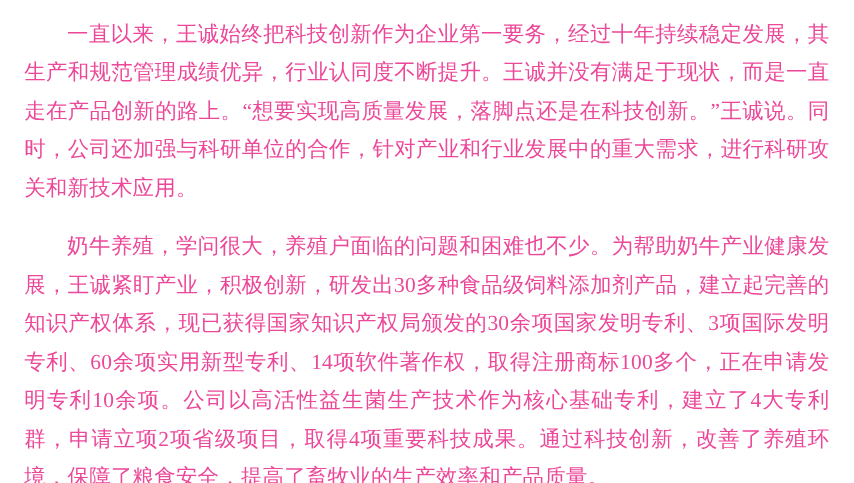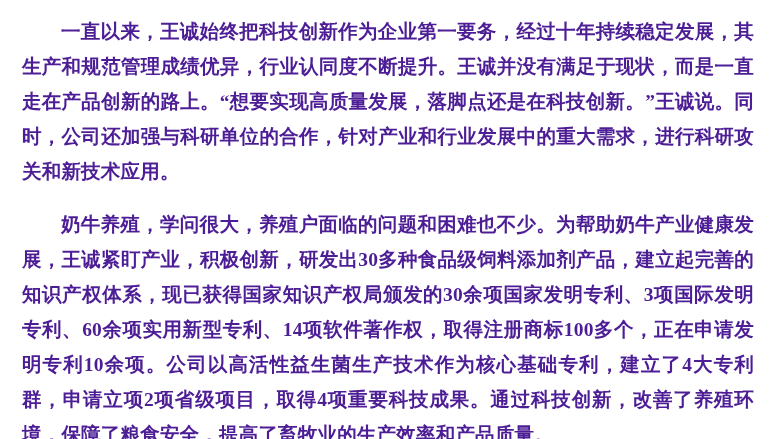--- a/index.html
+++ b/index.html
@@ -16,28 +16,27 @@
   #doc {
     width: 776px;
     height: 439px;
     background: #ffffff;
     box-sizing: border-box;
     padding: 14px 22px 0 22px;
   }
   .para {
     font-size: 19.5px;
     line-height: 35px;
-    color: #4c1d95;
+    color: #ec4899;
     text-align: justify;
     text-justify: inter-ideograph;
     margin: 0 0 18px 0;
     text-indent: 2em;
     letter-spacing: 0.2px;
     font-family: "Liberation Serif", "DejaVu Serif", serif;
-    font-weight: bold;
   }
   .para:last-child {
     margin-bottom: 0;
   }
 </style>
 </head>
 <body>
 
 <div id="doc">
   <p class="para">一直以来，王诚始终把科技创新作为企业第一要务，经过十年持续稳定发展，其生产和规范管理成绩优异，行业认同度不断提升。王诚并没有满足于现状，而是一直走在产品创新的路上。“想要实现高质量发展，落脚点还是在科技创新。”王诚说。同时，公司还加强与科研单位的合作，针对产业和行业发展中的重大需求，进行科研攻关和新技术应用。</p>

